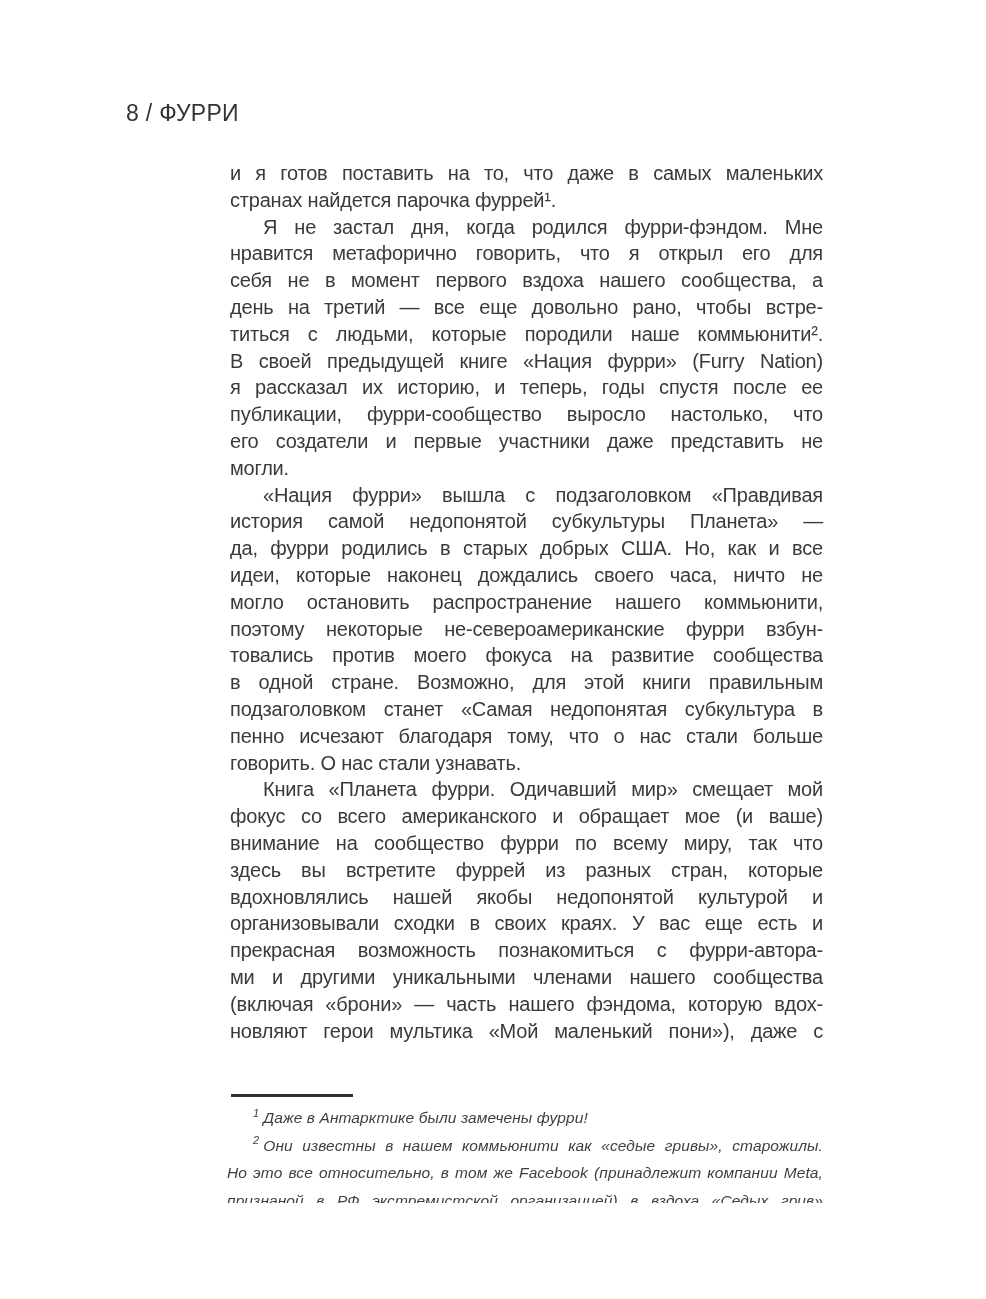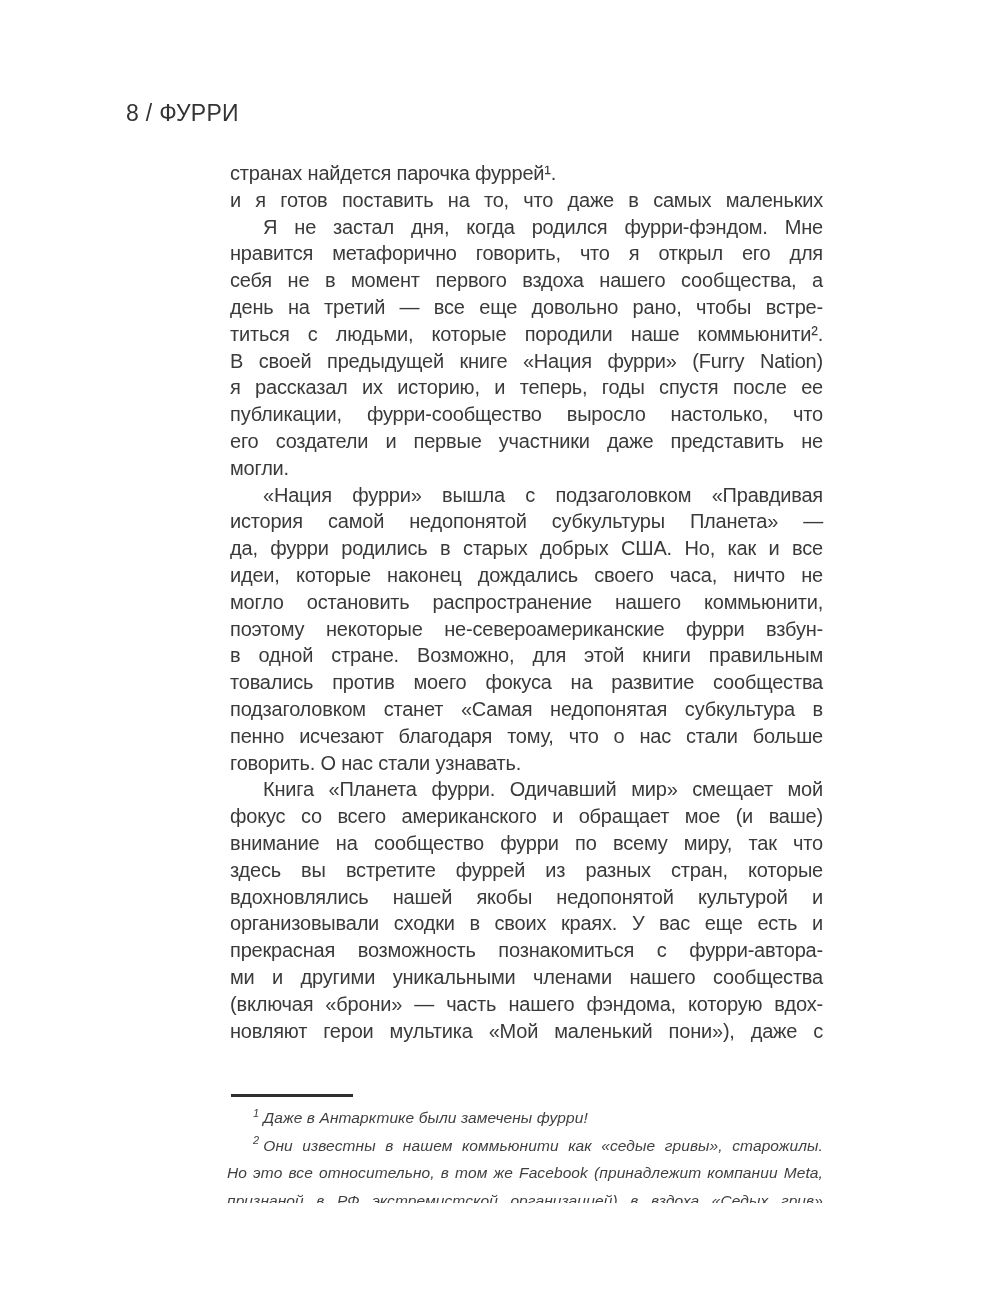--- a/index.html
+++ b/index.html
@@ -70,40 +70,40 @@
 </style>
 </head>
 <body>
 
 <div class="page">
   <div class="running-header">
     <span>8 / ФУРРИ</span>
   </div>
 
   <div class="body-text" id="body-text">
+      <div class="line">и я готов поставить на то, что даже в самых маленьких</div>
       <div class="line last">странах найдется парочка фуррей¹.</div>
-      <div class="line">и я готов поставить на то, что даже в самых маленьких</div>
       <div class="line indent">Я не застал дня, когда родился фурри-фэндом. Мне</div>
       <div class="line">нравится метафорично говорить, что я открыл его для</div>
       <div class="line">себя не в момент первого вздоха нашего сообщества, а</div>
       <div class="line">день на третий — все еще довольно рано, чтобы встре-</div>
       <div class="line">титься с людьми, которые породили наше коммьюнити².</div>
       <div class="line">В своей предыдущей книге «Нация фурри» (Furry Nation)</div>
       <div class="line">я рассказал их историю, и теперь, годы спустя после ее</div>
       <div class="line">публикации, фурри-сообщество выросло настолько, что</div>
       <div class="line">его создатели и первые участники даже представить не</div>
       <div class="line last">могли.</div>
       <div class="line indent">«Нация фурри» вышла с подзаголовком «Правдивая</div>
       <div class="line">история самой недопонятой субкультуры Планета» —</div>
       <div class="line">да, фурри родились в старых добрых США. Но, как и все</div>
       <div class="line">идеи, которые наконец дождались своего часа, ничто не</div>
       <div class="line">могло остановить распространение нашего коммьюнити,</div>
       <div class="line">поэтому некоторые не-североамериканские фурри взбун-</div>
+      <div class="line">товались против моего фокуса на развитие сообщества</div>
       <div class="line">в одной стране. Возможно, для этой книги правильным</div>
-      <div class="line">товались против моего фокуса на развитие сообщества</div>
       <div class="line">подзаголовком станет «Самая недопонятая субкультура в</div>
       <div class="line">пенно исчезают благодаря тому, что о нас стали больше</div>
       <div class="line last">говорить. О нас стали узнавать.</div>
       <div class="line indent">Книга «Планета фурри. Одичавший мир» смещает мой</div>
       <div class="line">фокус со всего американского и обращает мое (и ваше)</div>
       <div class="line">внимание на сообщество фурри по всему миру, так что</div>
       <div class="line">здесь вы встретите фуррей из разных стран, которые</div>
       <div class="line">вдохновлялись нашей якобы недопонятой культурой и</div>
       <div class="line">организовывали сходки в своих краях. У вас еще есть и</div>
       <div class="line">прекрасная возможность познакомиться с фурри-автора-</div>

